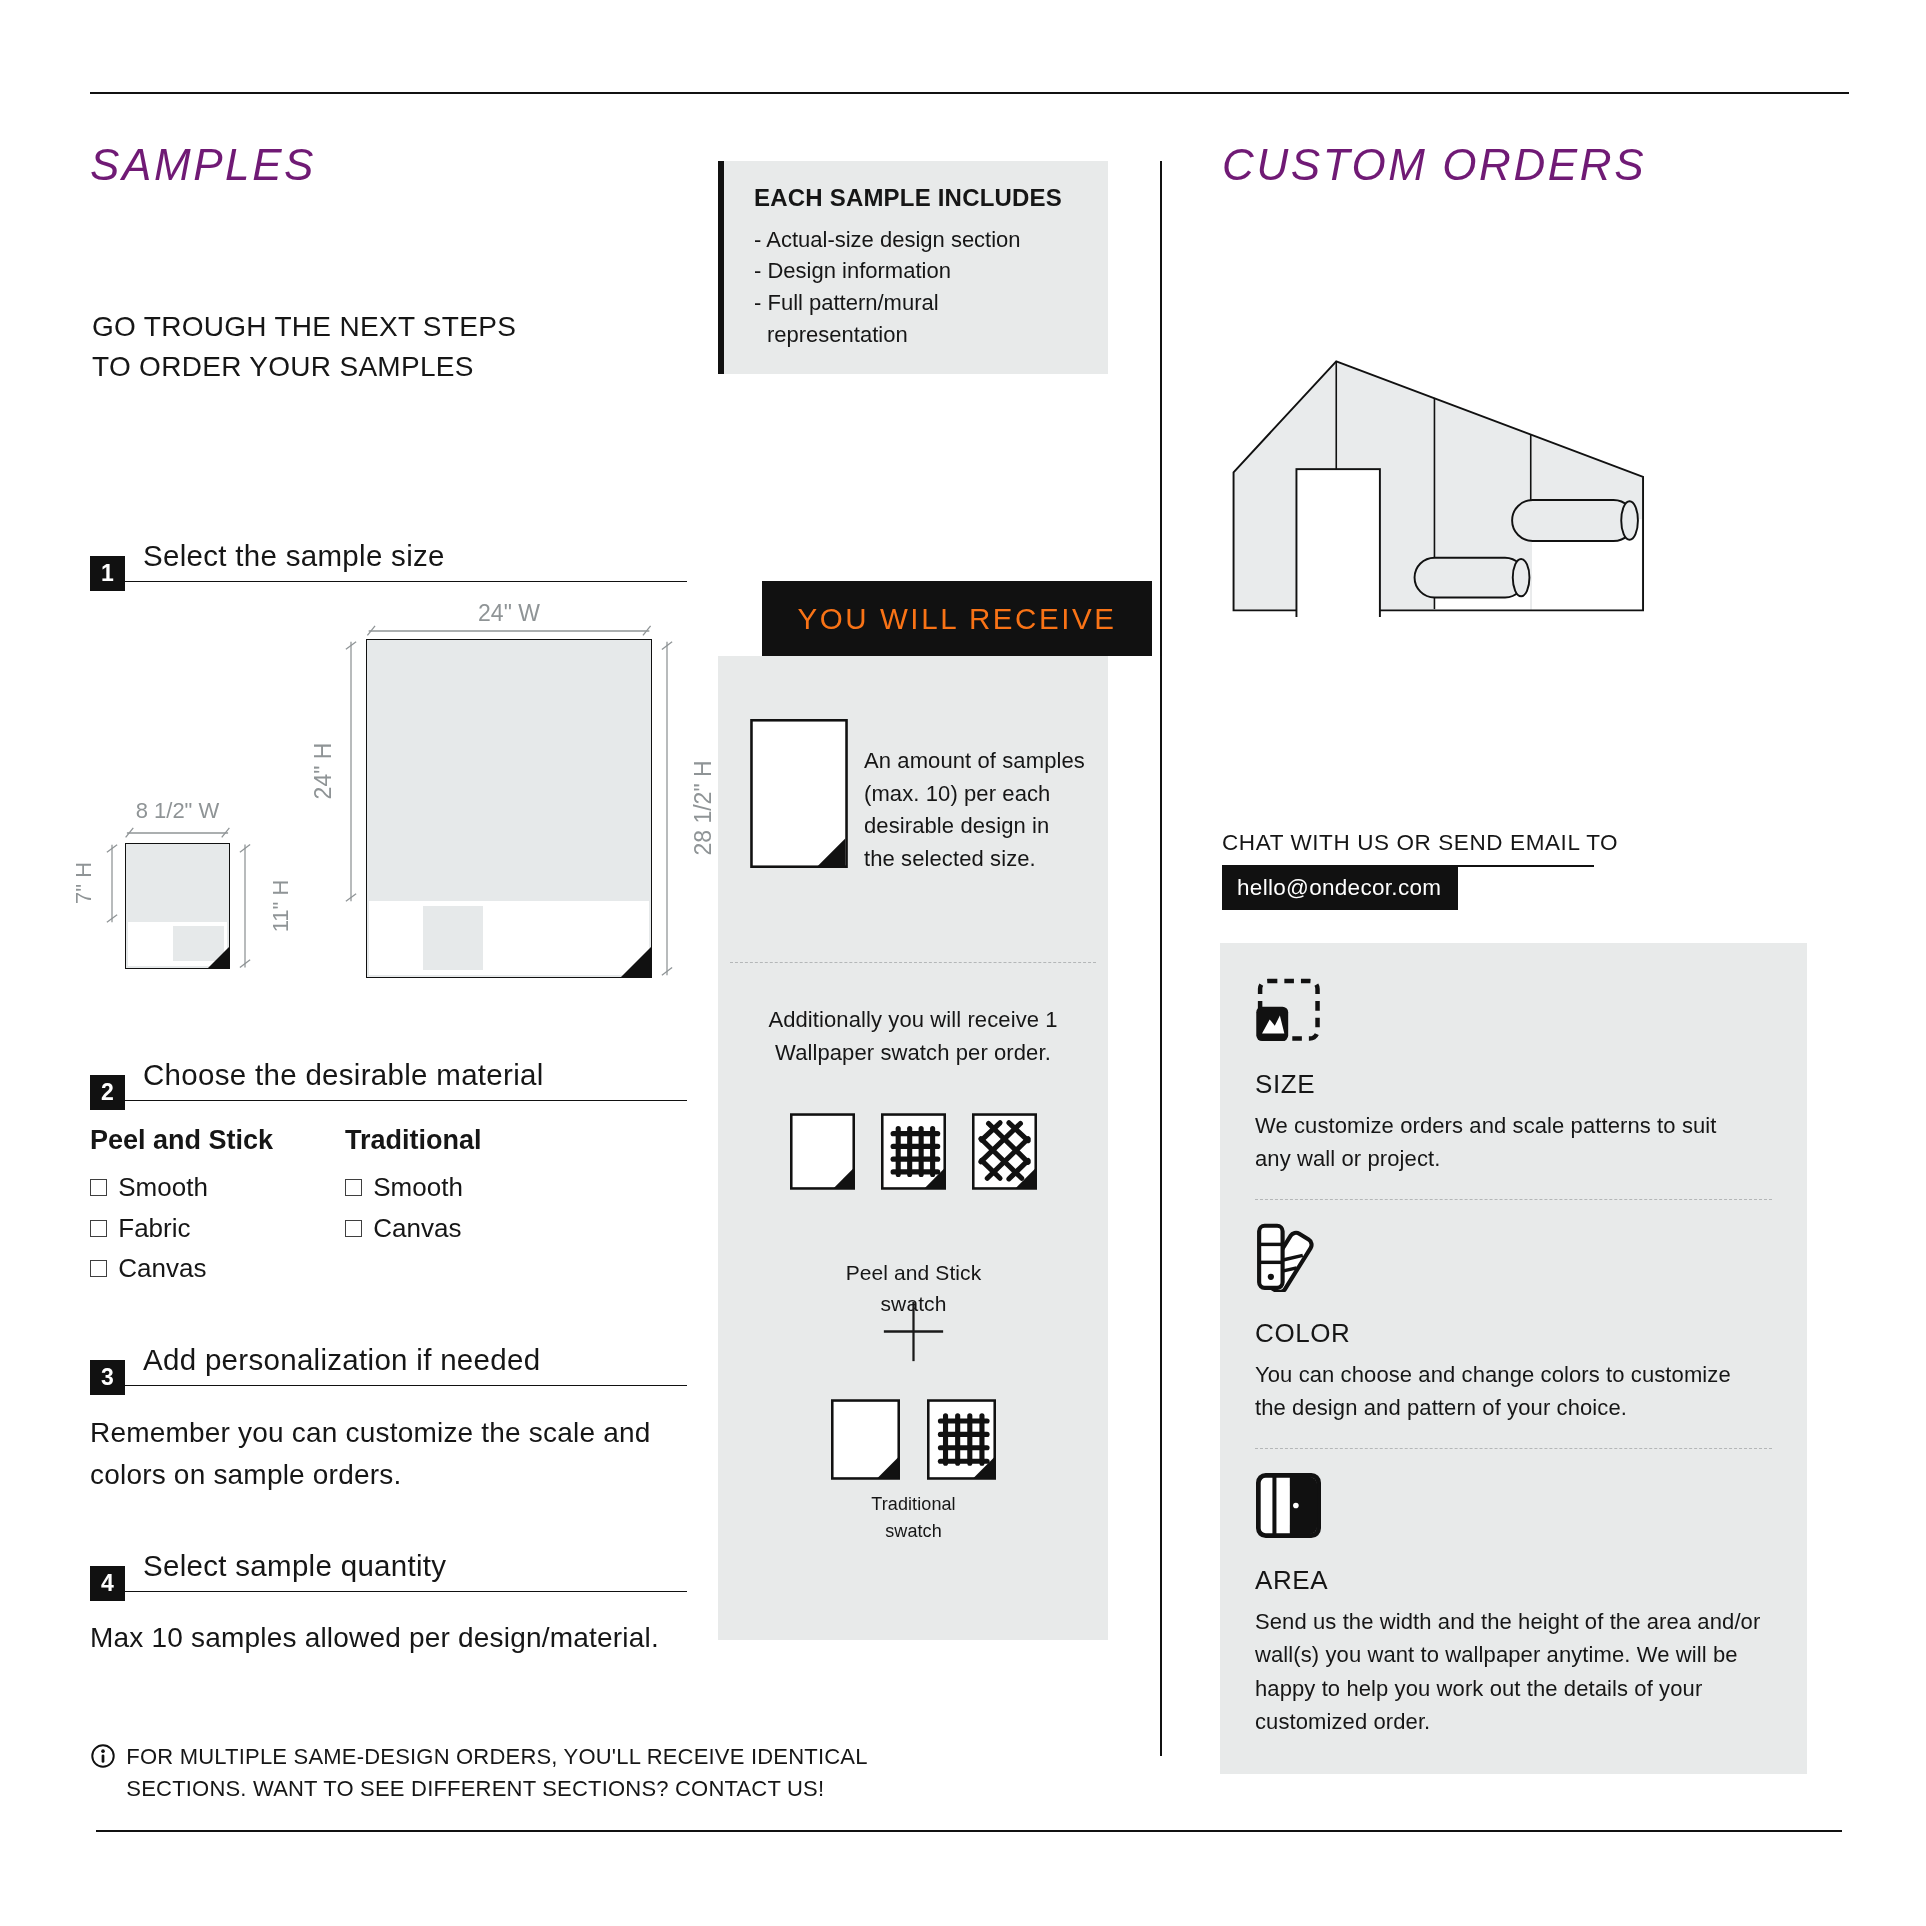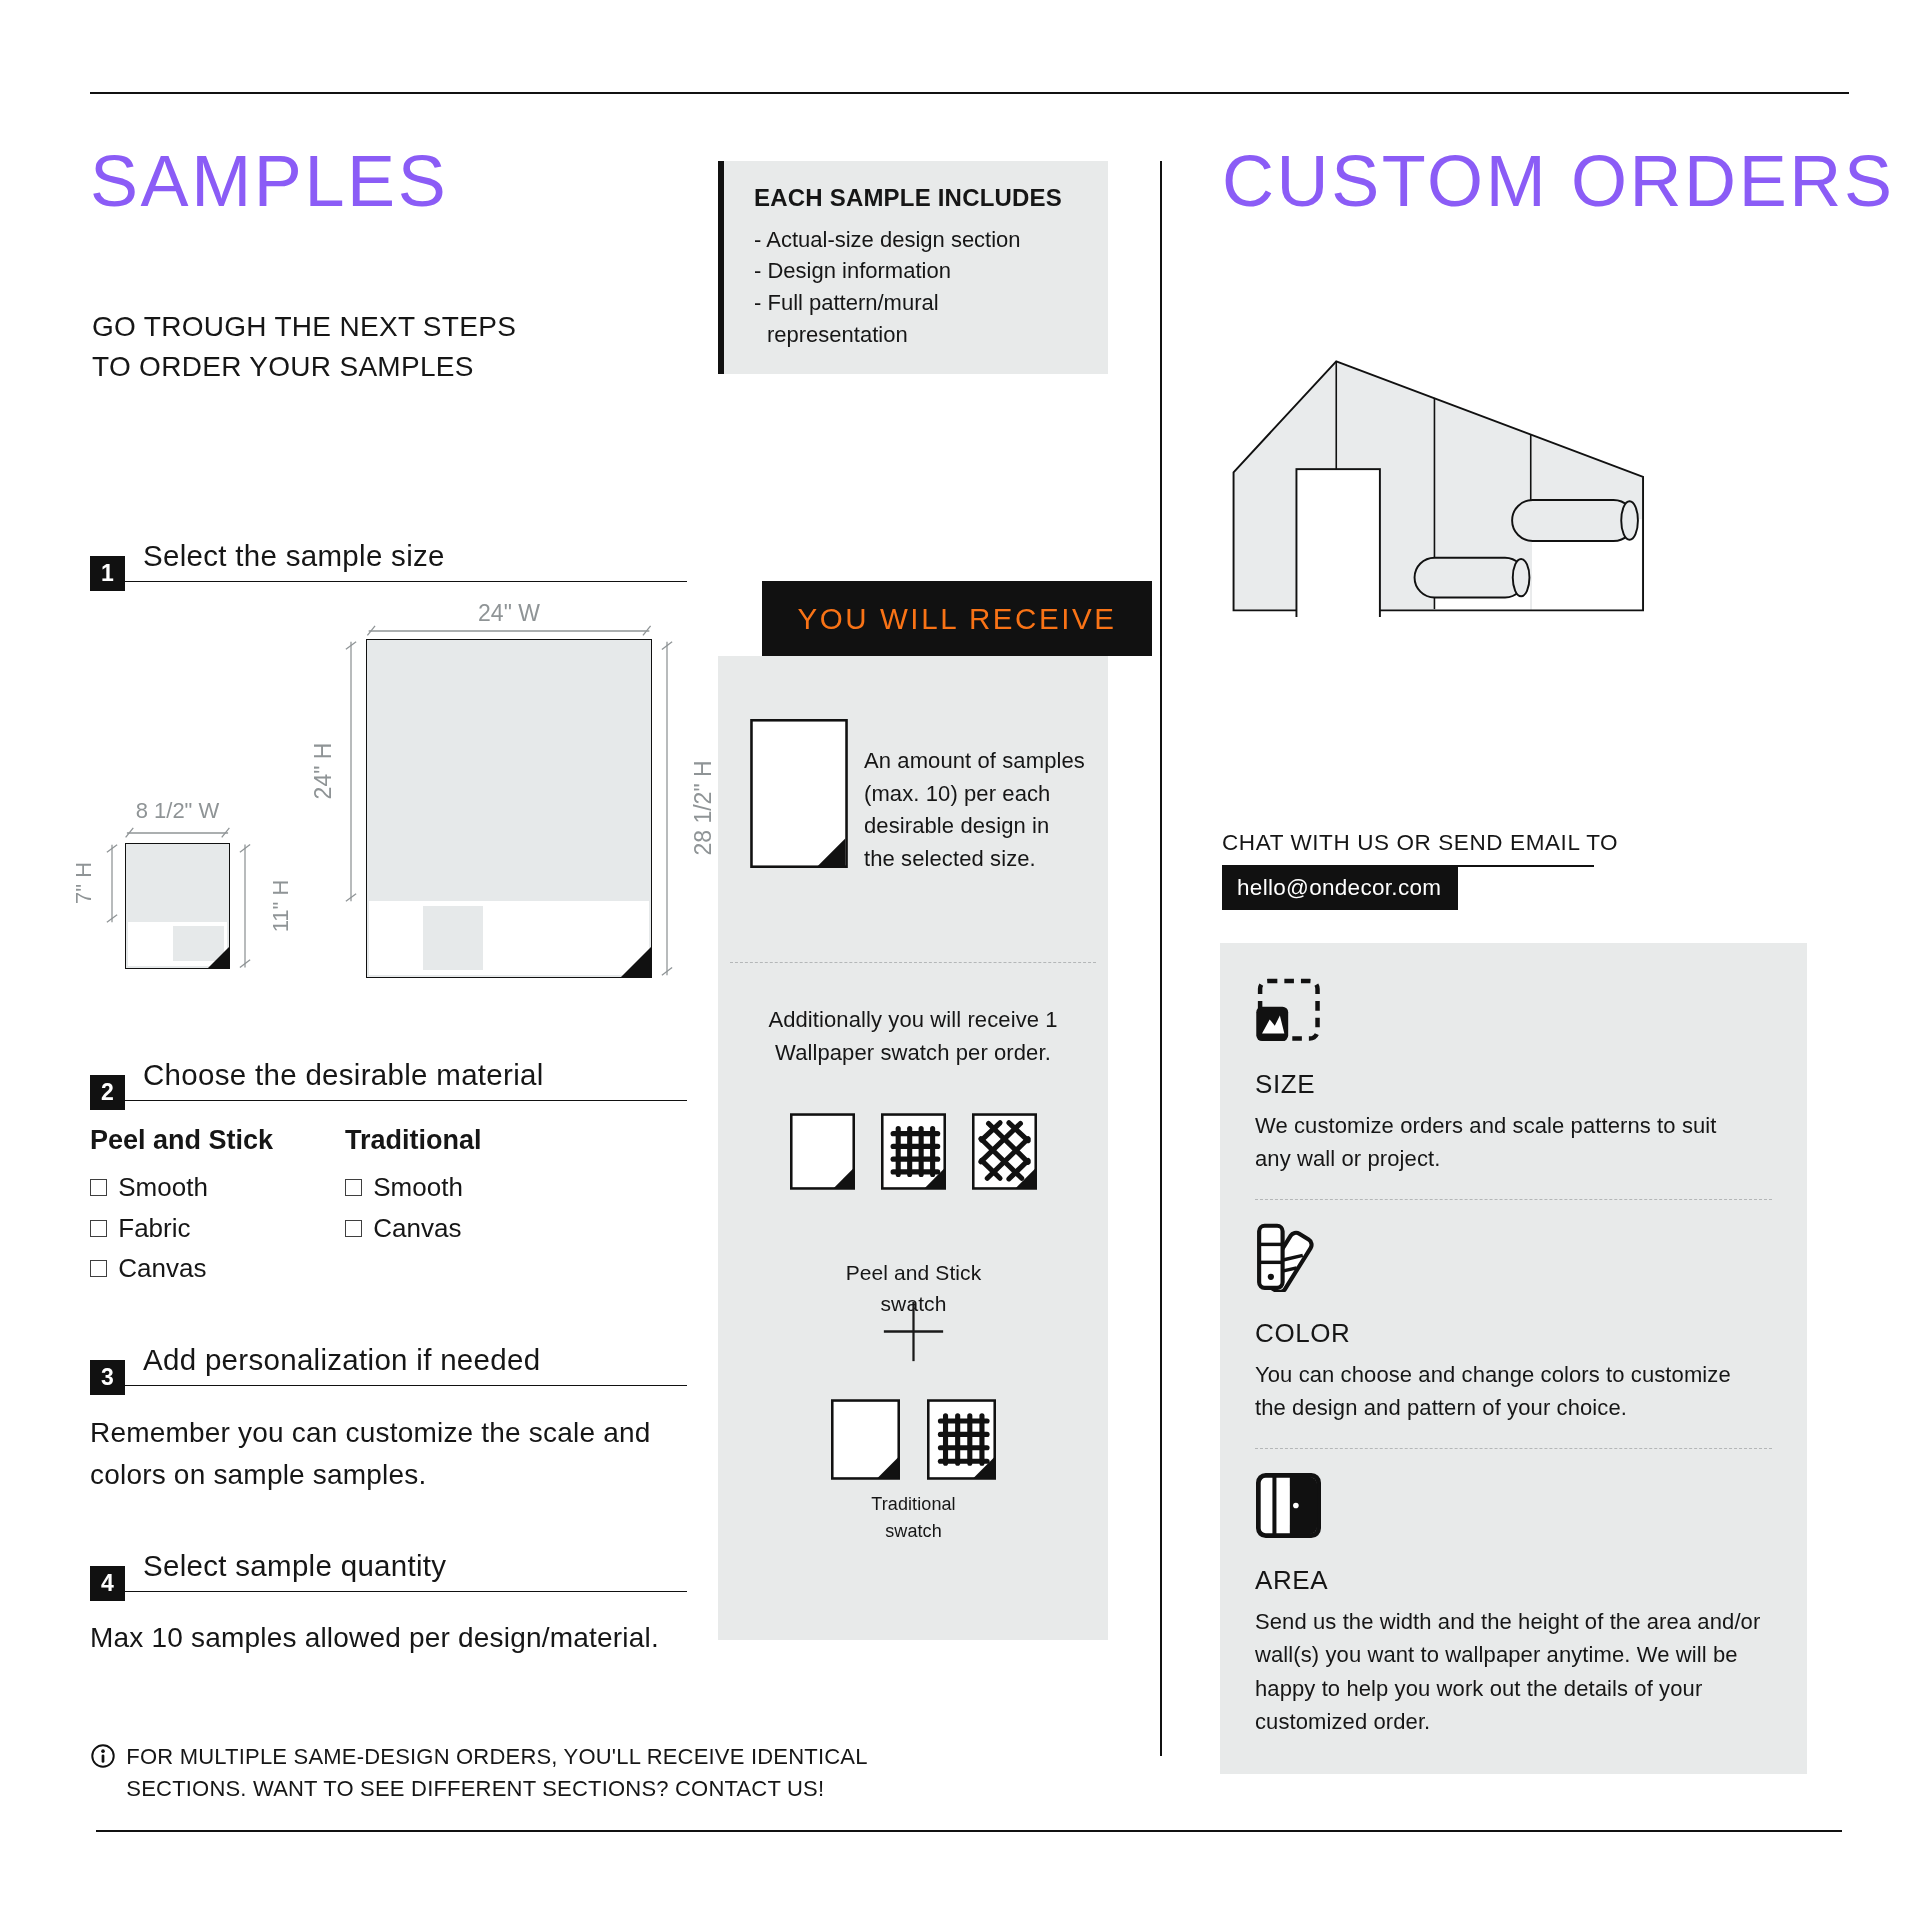--- a/index.html
+++ b/index.html
@@ -1,20 +1,20 @@
 <!DOCTYPE html>
 <html style="font-size:10.3px"><head>
 <meta charset="utf-8">
 <style>
   html,body{margin:0;padding:0;background:#fff;}
   .page{position:relative;width:1926px;height:1926px;background:#fff;overflow:hidden;
         font-family:"Liberation Sans", sans-serif;color:#161616;}
   .abs{position:absolute;}
   .rule{position:absolute;background:#111;}
-  .big-title{font-size:72px;font-weight:300;letter-spacing:2.6px;color:#8b5cf6;white-space:nowrap;}
+  .big-title{font-size:44px;font-weight:300;letter-spacing:2.6px;color:#701a75;white-space:nowrap;font-style:italic;}
   .intro{font-size:28px;line-height:1.42;white-space:pre-line;letter-spacing:0.3px;}
   .step{position:absolute;left:90px;width:597px;display:flex;align-items:flex-end;gap:18px;
         border-bottom:1.9px solid #111;}
   .step-num{width:35px;height:35px;background:#111;color:#fff;font-size:23px;font-weight:700;
         display:flex;align-items:center;justify-content:center;margin-bottom:-10.3px;flex:0 0 auto;}
   .step-label{font-size:29.5px;padding-bottom:7.7px;letter-spacing:0.3px;}
   .dimlabel{color:#8f9496;font-size:23px;text-align:center;}
   .vlabel{position:absolute;transform:translate(-50%,-50%) rotate(-90deg);white-space:nowrap;
         color:#8f9496;font-size:23px;}
   .drect{position:absolute;background:#e6e9ea;border:1.9px solid #111;box-sizing:border-box;}
@@ -138,21 +138,21 @@
   </div>
   <div class="abs mat-item" style="left:345px;top:1213px;">
     <span class="checkbox"></span>
     <span>Canvas</span>
   </div>
 
   <div class="step" style="top:1343px;">
     <div class="step-num">3</div>
     <div class="step-label">Add personalization if needed</div>
   </div>
-  <div class="abs bodytext" style="left:90px;top:1412px;width:565px;">Remember you can customize the scale and colors on sample samples.</div>
+  <div class="abs bodytext" style="left:90px;top:1412px;width:565px;">Remember you can customize the scale and colors on sample orders.</div>
 
   <div class="step" style="top:1549px;">
     <div class="step-num">4</div>
     <div class="step-label">Select sample quantity</div>
   </div>
   <div class="abs bodytext" style="left:90px;top:1617px;width:616px;">Max 10 samples allowed per design/material.</div>
 
   <div class="abs note" style="left:90px;top:1741px;width:783px;">
     <svg width="26" height="26" style="flex:0 0 auto;margin-top:1.9px;" viewBox="0 0 40 40">
       <circle cx="20" cy="20" r="16.5" fill="none" stroke="#111" stroke-width="3"></circle>

